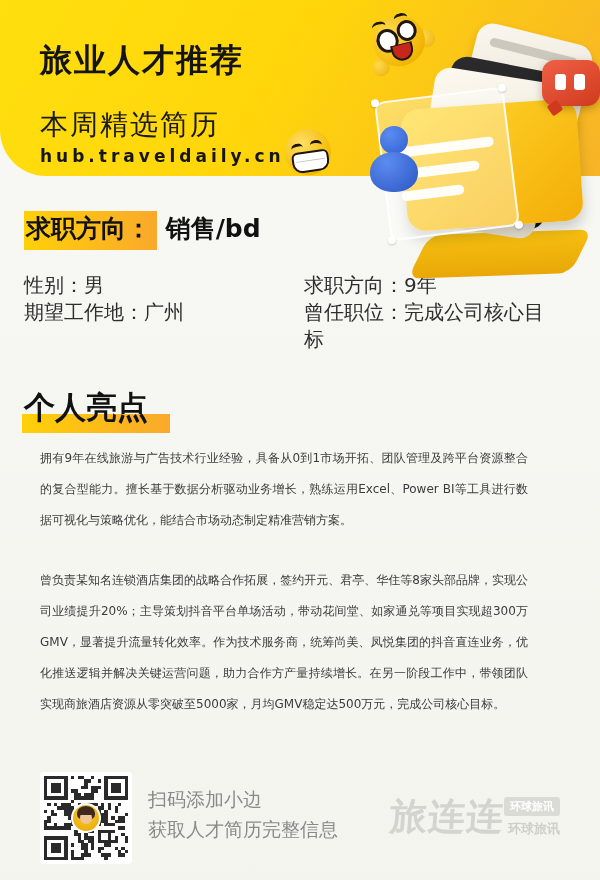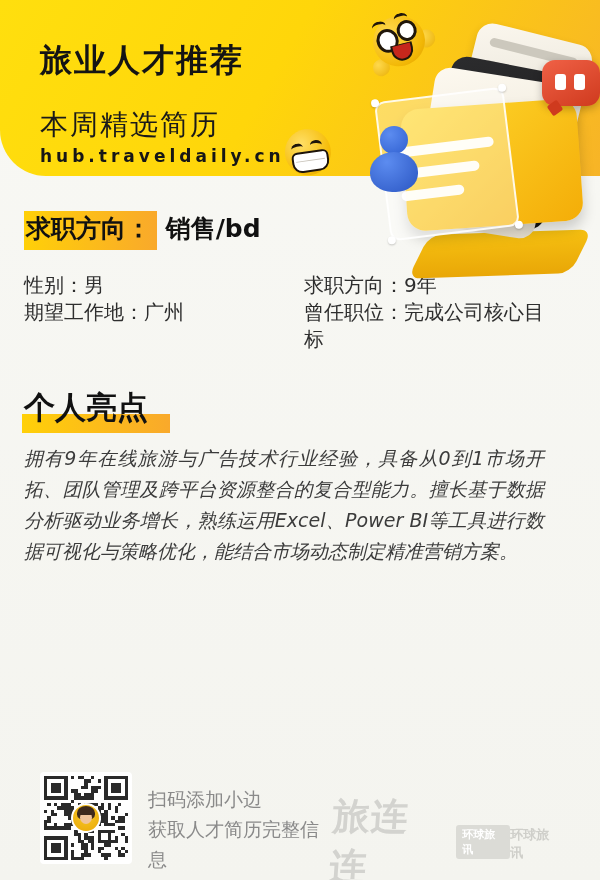--- a/index.html
+++ b/index.html
@@ -84,38 +84,38 @@
   .hl-full:before{content:"";position:absolute;left:0;right:0;top:2px;bottom:-2px;z-index:-1;
         background:linear-gradient(90deg,#ffd008,#f9a92b);}
   .hl-under{position:relative;display:inline-block;z-index:0;}
   .hl-under:before{content:"";position:absolute;left:-2px;right:-22px;bottom:-4px;height:19px;z-index:-1;
         background:linear-gradient(90deg,#ffd008,#f9a92b);}
   .info-grid{margin-top:24px;display:grid;grid-template-columns:280px 1fr;
         font-size:20px;color:#2e2e2e;}
   .info-item .lbl{color:#2e2e2e;}
   .info-item .val{color:#2e2e2e;}
   .highlights-heading{margin-top:34px;font-size:31px;font-weight:800;color:#111;}
-  .para{font-size:19px;line-height:31px;color:#3b3b3b;text-align:justify;margin:0;font-style:italic;}
+  .para{font-size:12px;line-height:31px;color:#3b3b3b;text-align:justify;margin:16px;}
   .para.p1{margin-top:14px;}
   .para.p2{margin-top:29px;}
 
   
   .footer{position:absolute;left:40px;top:772px;width:520px;display:flex;align-items:flex-start;}
   .qr{position:relative;width:92px;height:92px;background:#fff;border-radius:4px;padding:0;flex:0 0 auto;}
   .qr svg{position:absolute;left:4px;top:4px;width:84px;height:84px;}
   .qr .avatar{position:absolute;left:31px;top:31px;width:30px;height:30px;border-radius:50%;overflow:hidden;
         background:radial-gradient(circle at 50% 38%,#f8c928,#e9a707);border:2px solid #fff;box-sizing:border-box;}
   .qr .avatar .hair{position:absolute;left:4px;top:1px;width:18px;height:14px;border-radius:50% 50% 40% 40%;background:#3e2a1c;}
   .qr .avatar .skin{position:absolute;left:7px;top:6px;width:12px;height:13px;border-radius:50%;background:#f0c49a;}
   .qr .avatar .fringe{position:absolute;left:6px;top:4px;width:14px;height:6px;border-radius:50% 50% 0 0;background:#3e2a1c;}
   .qr-captions{margin-left:16px;padding-top:12px;font-size:19px;color:#8a8a8a;}
   .qr-captions .cap{line-height:30px;}
   .brand-group{margin-left:auto;display:flex;align-items:center;padding-top:20px;}
   .brand-name{font-size:37px;font-weight:800;color:#d3d3cf;letter-spacing:1px;transform:skewX(-4deg);}
-  .brand-side{margin-left:16px;display:flex;flex-direction:row;align-items:center;}
+  .brand-side{margin-left:0;display:flex;flex-direction:column;align-items:flex-end;}
   .brand-badge{font-size:11px;color:#fff;background:#dbdbd6;border-radius:3px;padding:2px 6px;font-weight:700;}
   .brand-sub{margin-top:4px;font-size:13px;color:#cfcfca;font-weight:600;}
 </style>
 </head>
 <body>
 
 <div class="poster">
 
   <div class="header">
     <div class="header-title">旅业人才推荐</div>
@@ -190,20 +190,21 @@
       <div class="info-item">
         <span class="lbl">曾任职位：</span><span class="val">完成公司核心目标</span>
       </div>
     </div>
 
     <div class="highlights-heading">
       <span class="hl-under">个人亮点</span>
     </div>
 
     <p class="para p1">拥有9年在线旅游与广告技术行业经验，具备从0到1市场开拓、团队管理及跨平台资源整合的复合型能力。擅长基于数据分析驱动业务增长，熟练运用Excel、Power BI等工具进行数据可视化与策略优化，能结合市场动态制定精准营销方案。</p>
+    <p class="para p2">曾负责某知名连锁酒店集团的战略合作拓展，签约开元、君亭、华住等8家头部品牌，实现公司业绩提升20%；主导策划抖音平台单场活动，带动花间堂、如家通兑等项目实现超300万GMV，显著提升流量转化效率。作为技术服务商，统筹尚美、凤悦集团的抖音直连业务，优化推送逻辑并解决关键运营问题，助力合作方产量持续增长。在另一阶段工作中，带领团队实现商旅酒店资源从零突破至5000家，月均GMV稳定达500万元，完成公司核心目标。</p>
   </div>
 
   <div class="footer">
     <div class="qr">
       <svg id="qr-svg" viewBox="0 0 25 25" shape-rendering="crispEdges">
           <rect x="8" y="0" width="1" height="1" fill="#2a2a2a"></rect>
           <rect x="10" y="0" width="1" height="1" fill="#2a2a2a"></rect>
           <rect x="11" y="0" width="1" height="1" fill="#2a2a2a"></rect>
           <rect x="14" y="0" width="1" height="1" fill="#2a2a2a"></rect>
           <rect x="12" y="1" width="1" height="1" fill="#2a2a2a"></rect>

